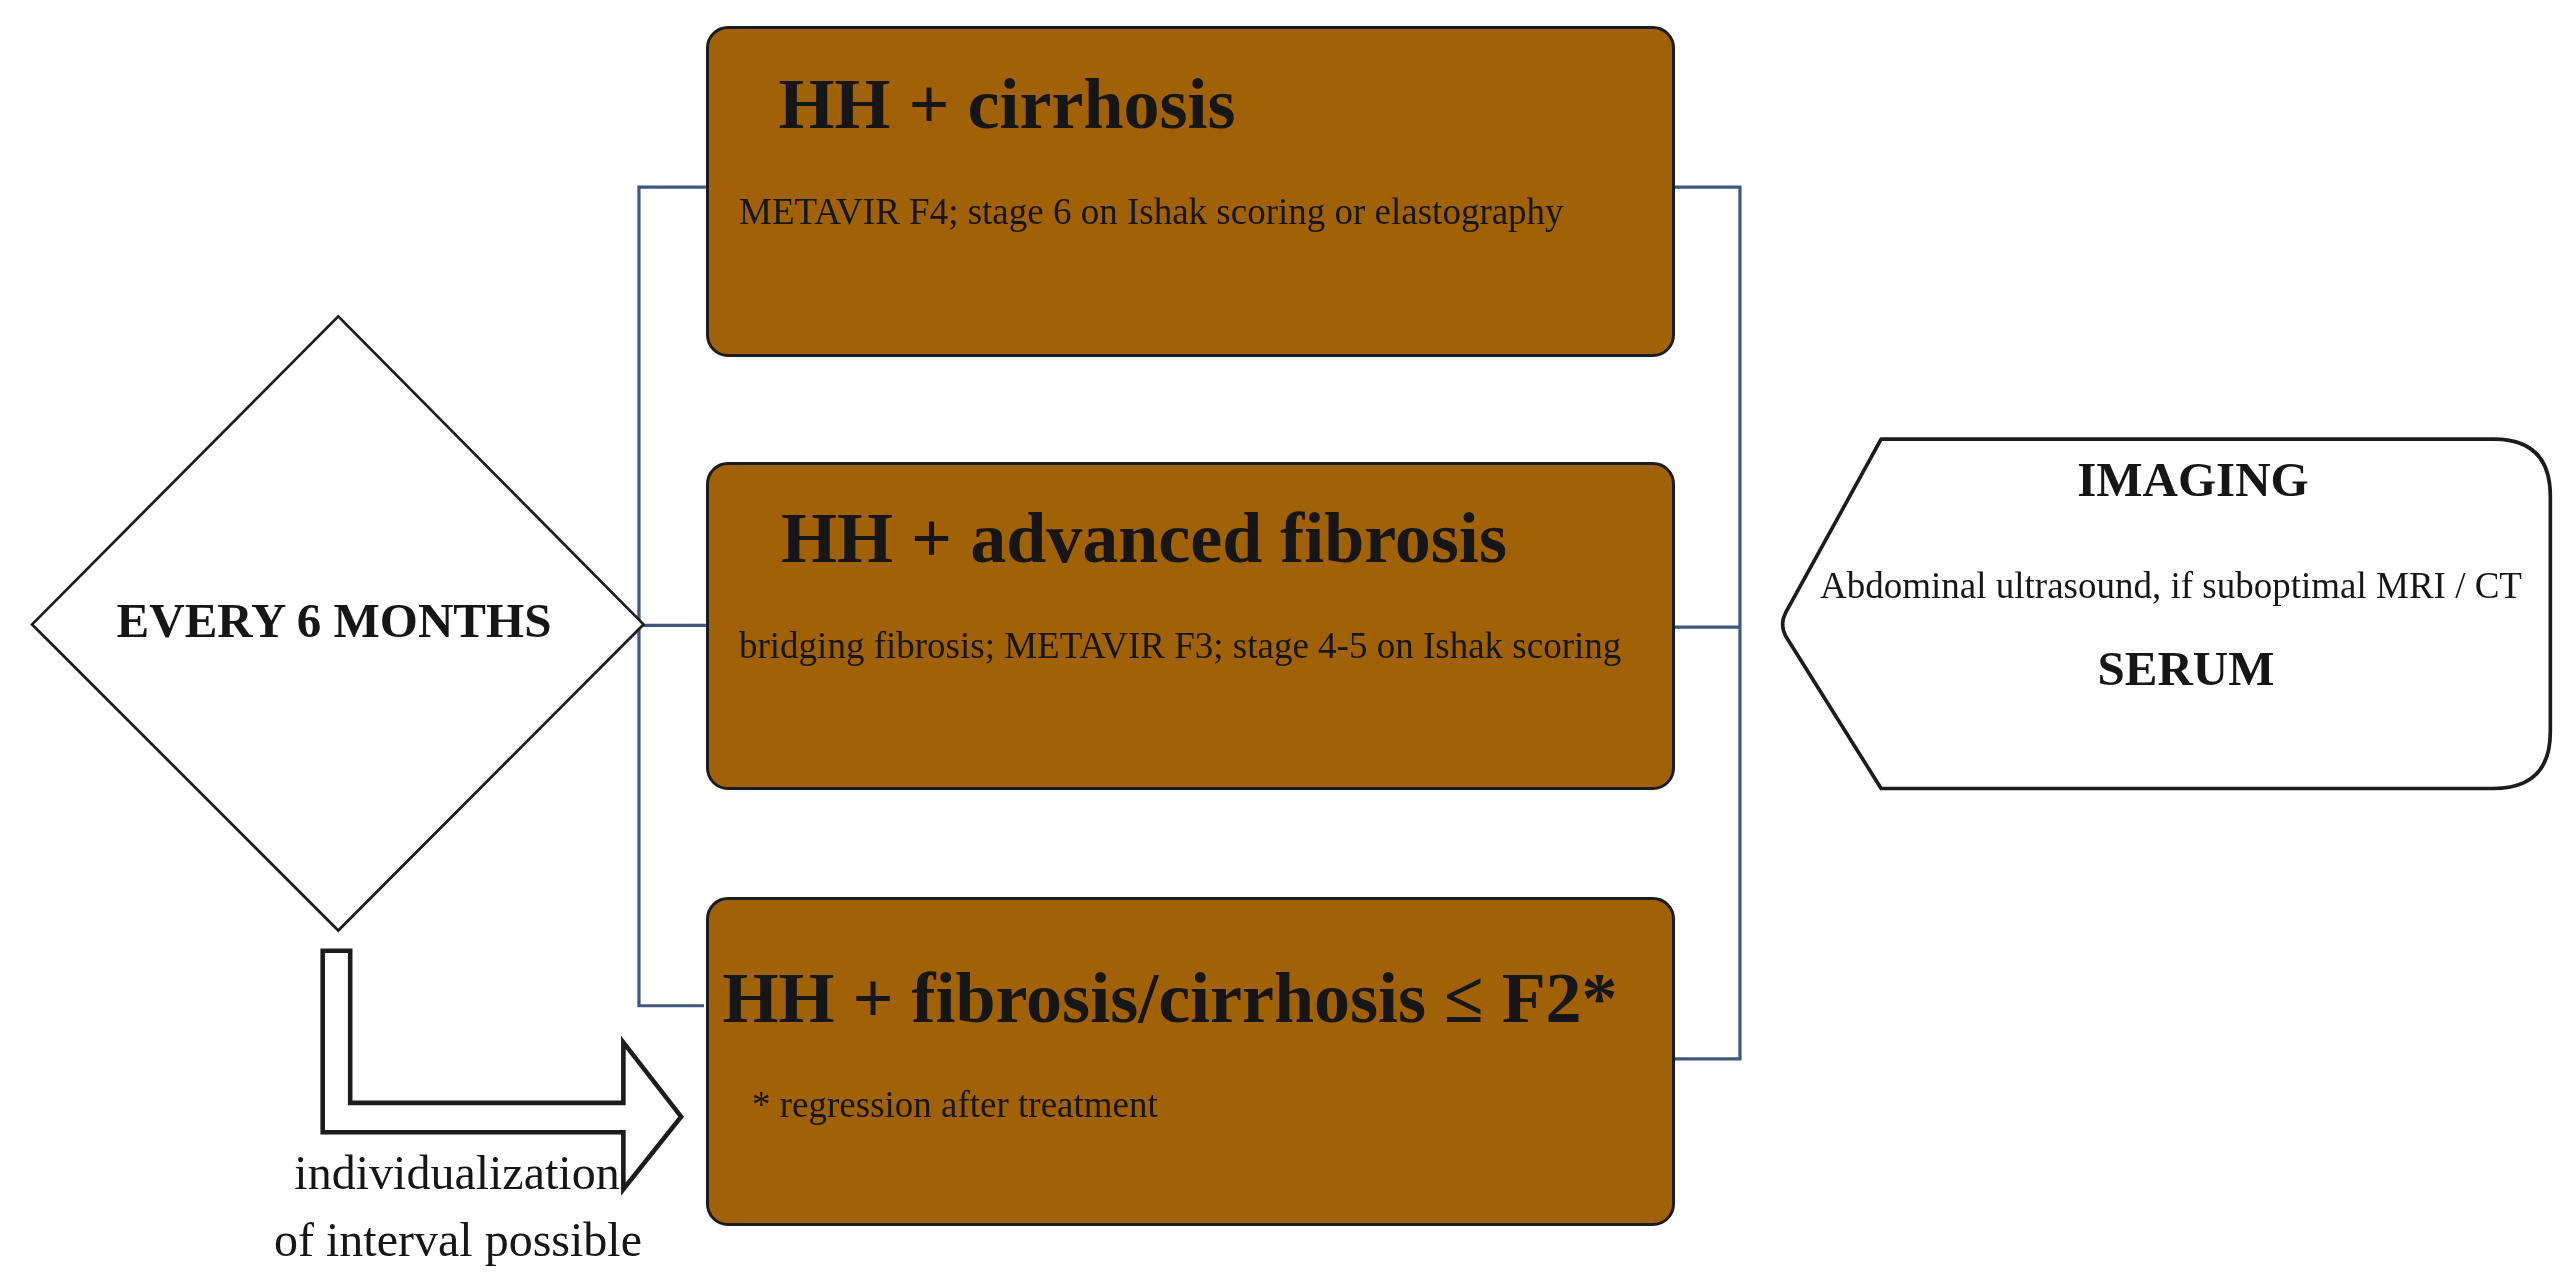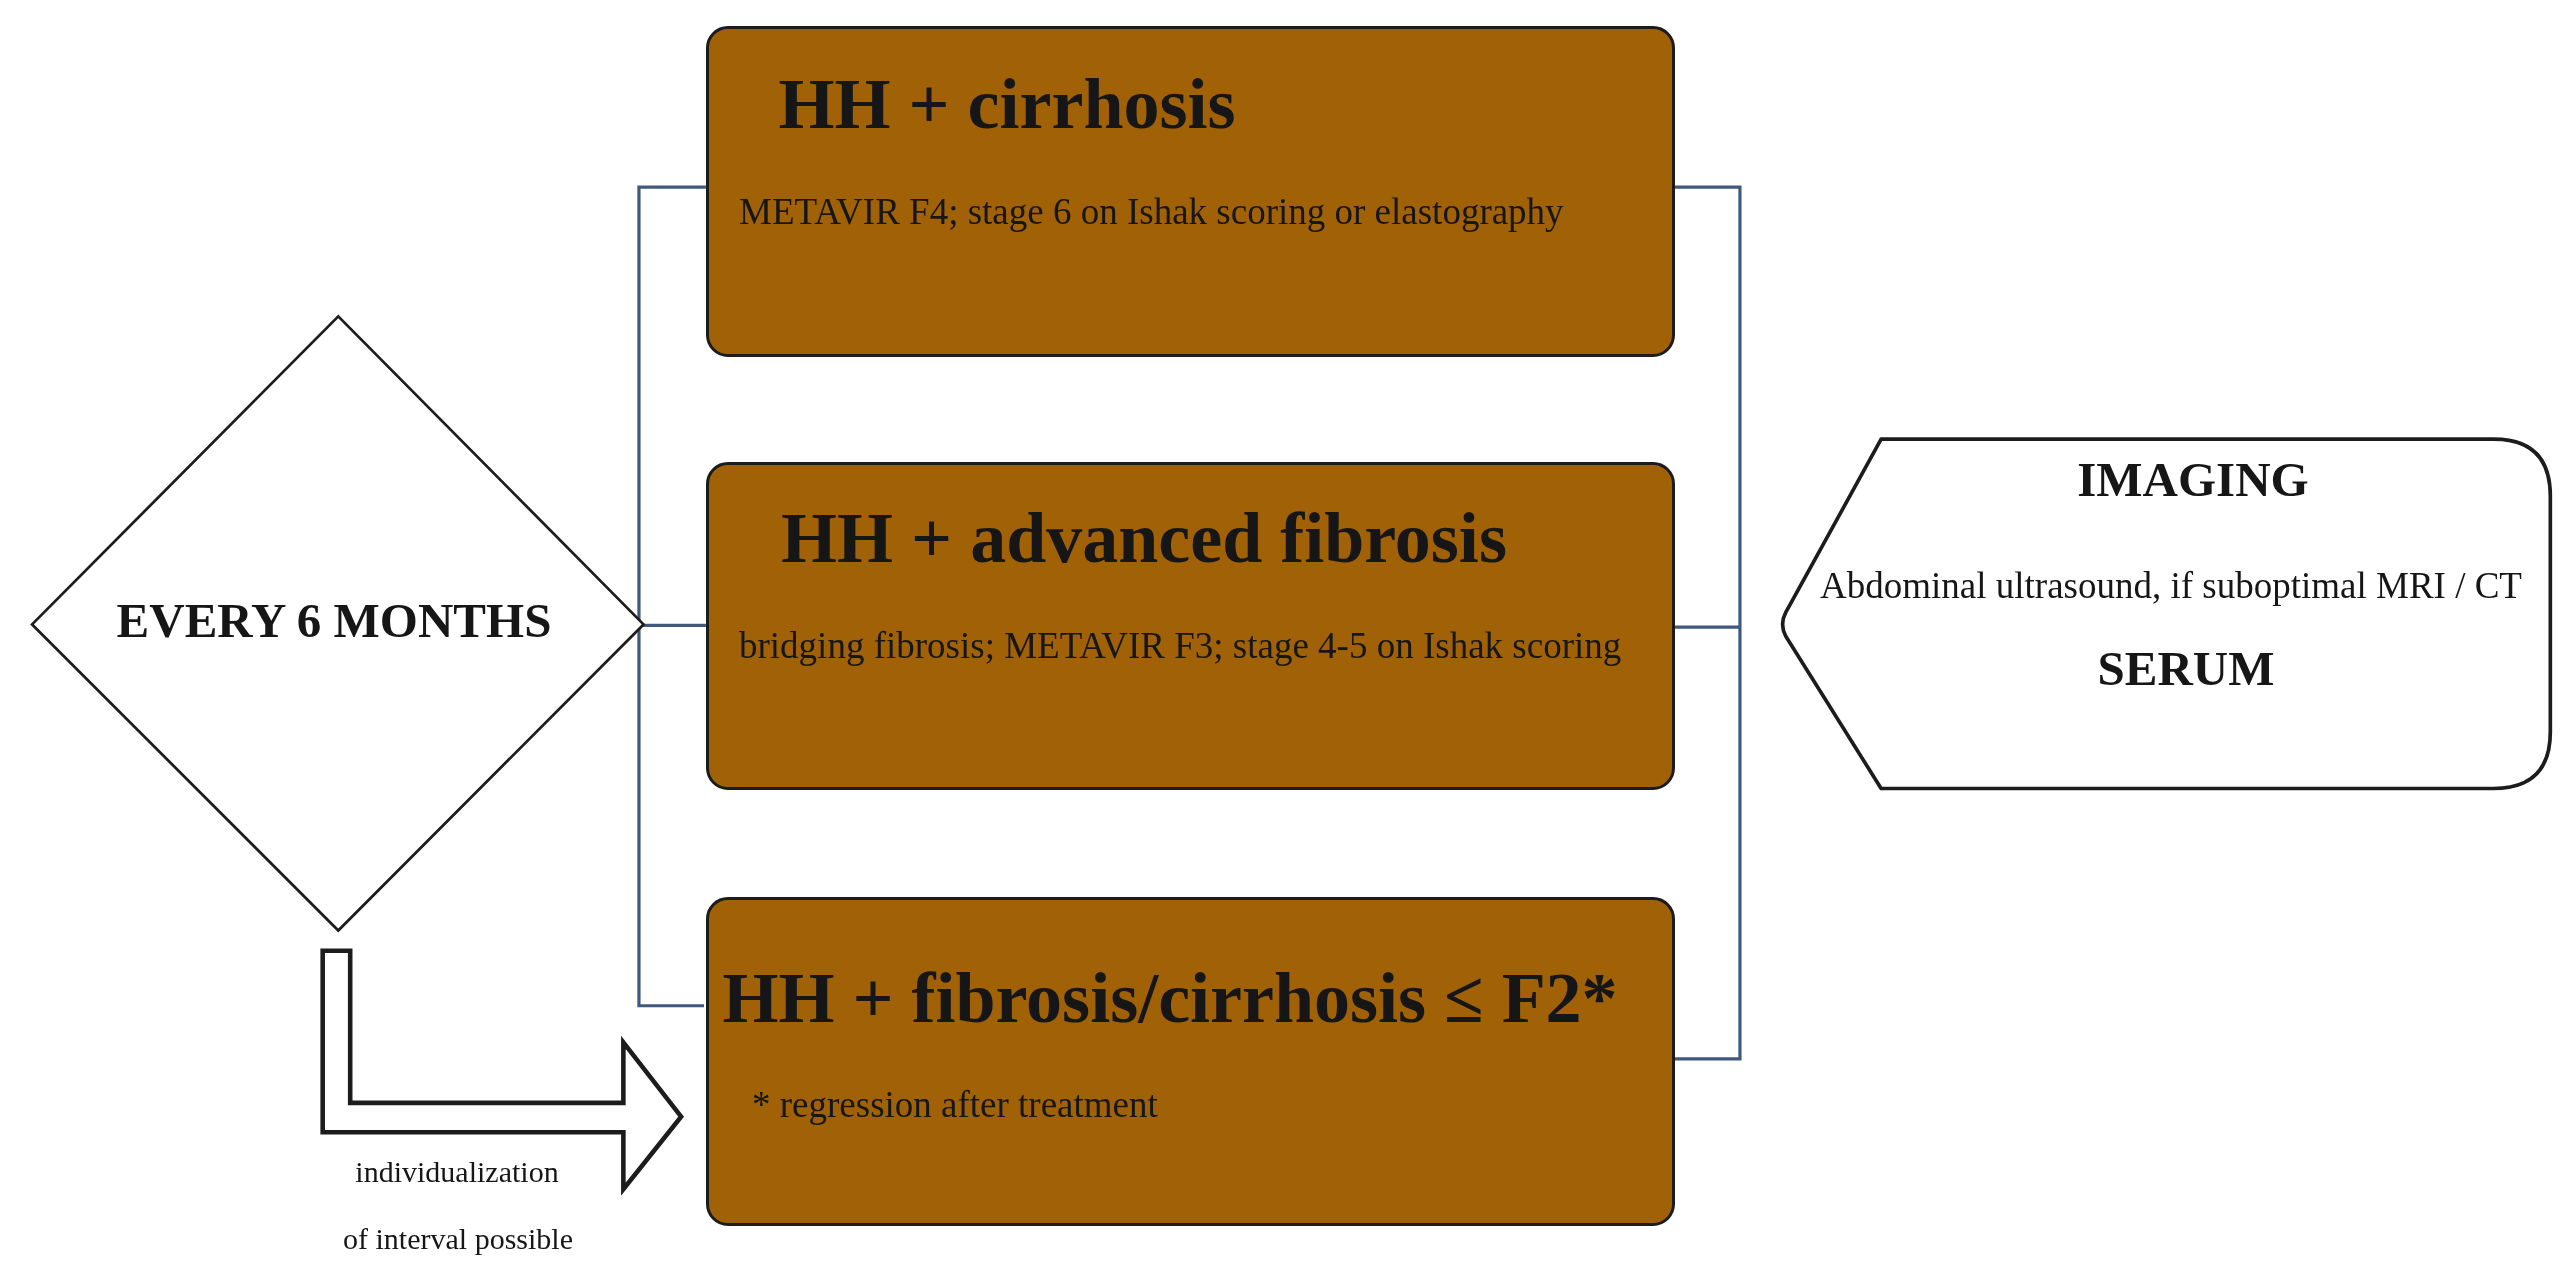--- a/index.html
+++ b/index.html
@@ -65,21 +65,21 @@
     font-size: 49px;
   }
   .panel-body {
     font-size: 37px;
     margin-top: 16px;
   }
   .arrow-caption {
     position: absolute;
     transform: translate(-50%, -50%);
     white-space: nowrap;
-    font-size: 30px;
+    font-size: 48px;
   }
 </style>
 </head>
 <body>
 
 <div class="canvas">
 
   <svg class="shape-layer" viewBox="0 0 2810 1395">
 
     <path d="M770 204 H697 V1097 H768 M697 682 H770" fill="none" stroke="#40587d" stroke-width="3.5"></path>

